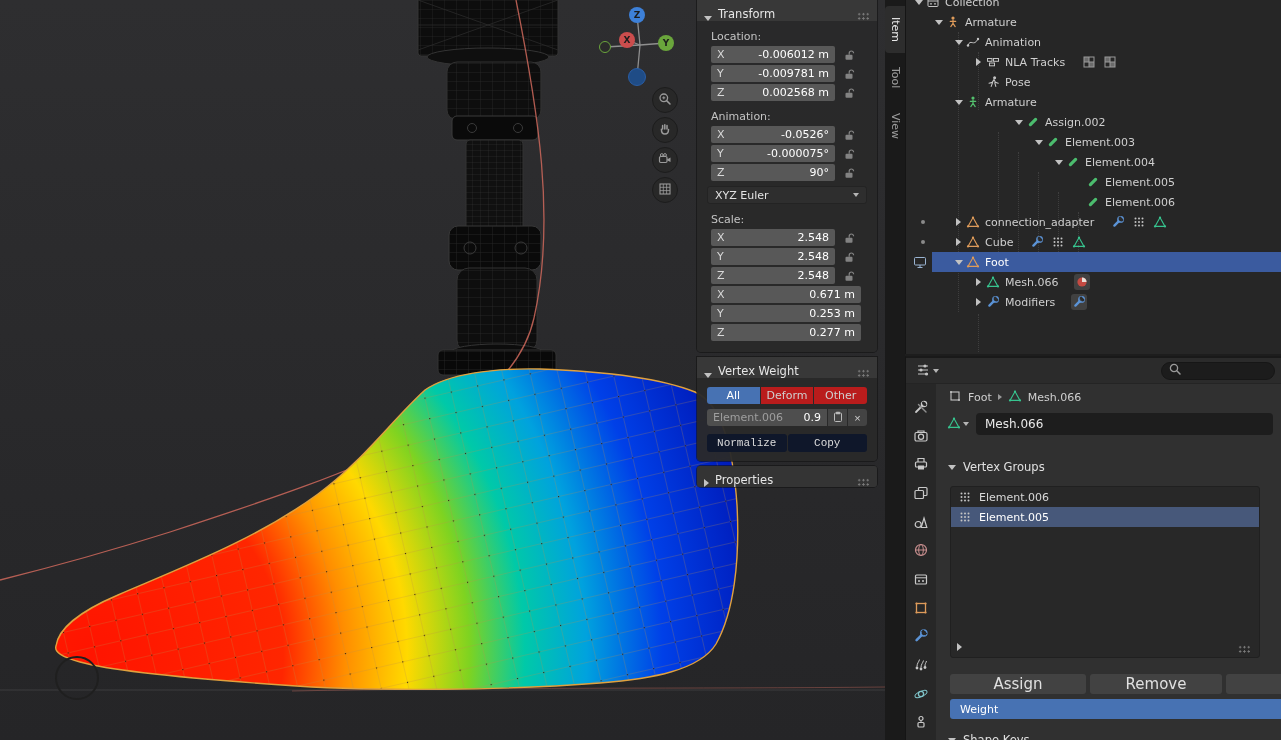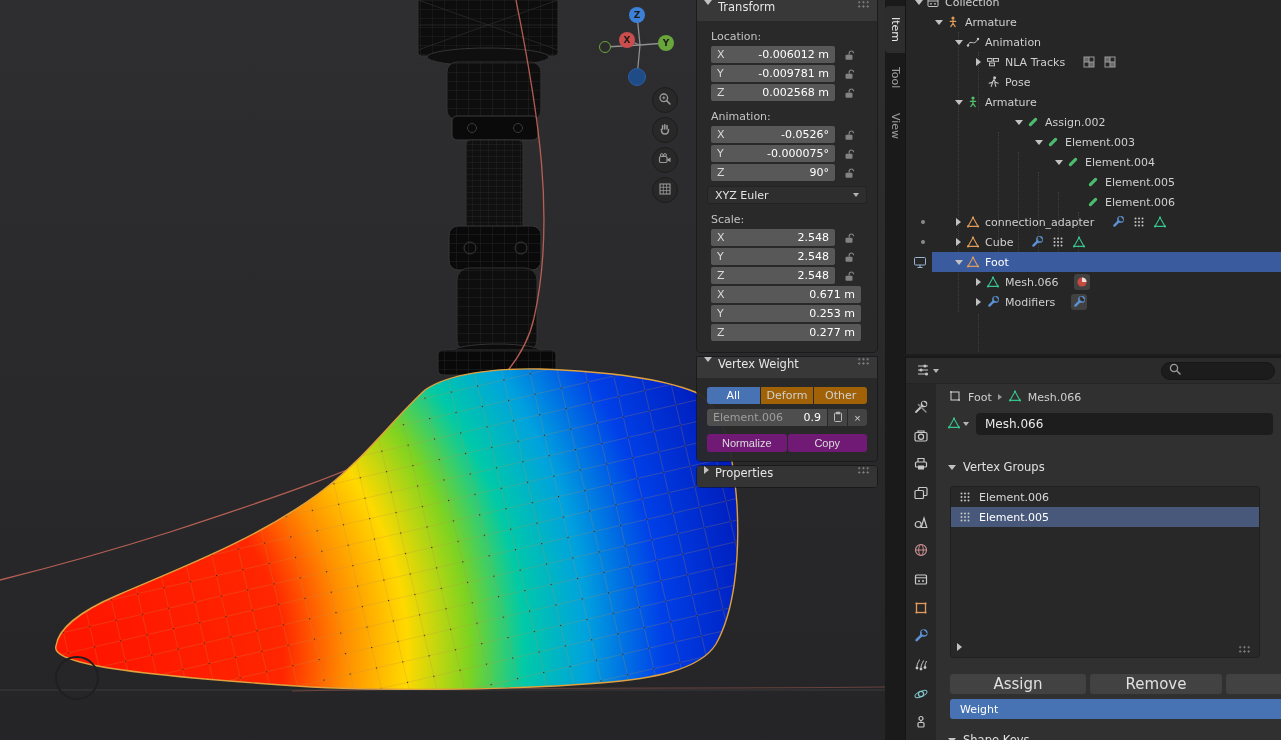--- a/index.html
+++ b/index.html
@@ -13,48 +13,48 @@
   .scene{position:absolute;left:0;top:0;}
   .gizmo{position:absolute;left:590px;top:0;width:100px;height:100px;}
   .vtools{position:absolute;left:652px;top:87px;display:flex;flex-direction:column;}
   .vtools .vbtn{width:26px;height:26px;border-radius:50%;background:rgba(40,40,40,.92);
     border:1px solid #1c1c1c;margin-bottom:4px;display:flex;align-items:center;justify-content:center;}
 
   
   .npanel{position:absolute;left:697px;top:0;width:180px;display:flex;flex-direction:column;gap:5px;}
   .panel{background:rgba(42,42,42,.96);border-radius:0 0 4px 4px;box-shadow:0 0 0 1px rgba(15,15,15,.55);}
   .panel.collapsed{border-radius:4px;}
-  .phead{height:21px;display:flex;align-items:flex-start;gap:6px;padding:0 7px;background:#383838;
+  .phead{height:21px;display:flex;align-items:flex-end;gap:6px;padding:0 7px;background:#383838;
     border-radius:0 0 0 0;color:#e6e6e6;font-size:11.5px;}
   .panel.collapsed .phead{background:#343434;border-radius:3px;}
   .pbody{padding:2px 0 9px 0;}
   .glabel{padding:7px 0 3px 14px;color:#c3c3c3;}
   .axrow{display:flex;align-items:center;gap:7px;padding-left:14px;margin-bottom:2px;}
   .numfield{width:124px;height:17px;background:#585858;border-radius:2px;display:flex;
     align-items:center;justify-content:space-between;padding:0 6px;}
   .numfield.wide{width:150px;}
   .numfield .ax{color:#d9d9d9;}
   .numfield .val{color:#ffffff;}
   .lockbtn{width:14px;height:14px;display:flex;align-items:center;justify-content:center;opacity:.8;}
   .dropdown{margin:5px 10px 2px 10px;height:18px;background:#2e2e2e;border:1px solid #232323;
     border-radius:3px;display:flex;align-items:center;justify-content:space-between;padding:0 7px;color:#e2e2e2;}
   .seg{display:flex;gap:1px;margin:7px 10px 0 10px;height:17px;border-radius:3px;overflow:hidden;}
-  .seg .segbtn{flex:1;background:#a16207;display:flex;align-items:center;justify-content:center;color:#cfcfcf;}
+  .seg .segbtn{flex:1;background:#b91c1c;display:flex;align-items:center;justify-content:center;color:#cfcfcf;}
   .seg .segbtn.active{background:#4772b3;color:#fff;}
   .wrow{display:flex;gap:1px;margin:5px 10px 0 10px;height:17px;}
   .wfield{flex:1;background:#4e4e4e;border-radius:3px 0 0 3px;display:flex;align-items:center;
     justify-content:space-between;padding:0 6px;}
   .wfield .wname{color:#9e9e9e;}
   .wfield .wval{color:#fff;}
   .sqbtn{width:19px;background:#434343;border:none;display:flex;align-items:center;justify-content:center;
     color:#cfcfcf;font-size:11px;cursor:default;}
   .sqbtn:last-child{border-radius:0 3px 3px 0;}
   .btnrow{display:flex;gap:1px;margin:8px 10px 0 10px;}
-  .btnrow button{flex:1;height:18px;background:#701a75;border:none;border-radius:3px;color:#dcdcdc;
-    font-family:Liberation Sans, sans-serif;font-size:11px;}
+  .btnrow button{flex:1;height:18px;background:#0f172a;border:none;border-radius:3px;color:#dcdcdc;
+    font-family:Liberation Mono, monospace;font-size:11px;}
   .grip{width:13px;height:9px;margin-left:auto;
     background-image:radial-gradient(circle,#7a7a7a 1px,transparent 1.2px);background-size:4.3px 4.3px;}
   .tri-down{width:0;height:0;border-left:4px solid transparent;border-right:4px solid transparent;
     border-top:5px solid #c2c2c2;display:inline-block;}
   .tri-right{width:0;height:0;border-top:4px solid transparent;border-bottom:4px solid transparent;
     border-left:5px solid #c2c2c2;display:inline-block;}
   .chev{width:0;height:0;border-left:3.5px solid transparent;border-right:3.5px solid transparent;
     border-top:4.5px solid #b5b5b5;display:inline-block;}
 
   

